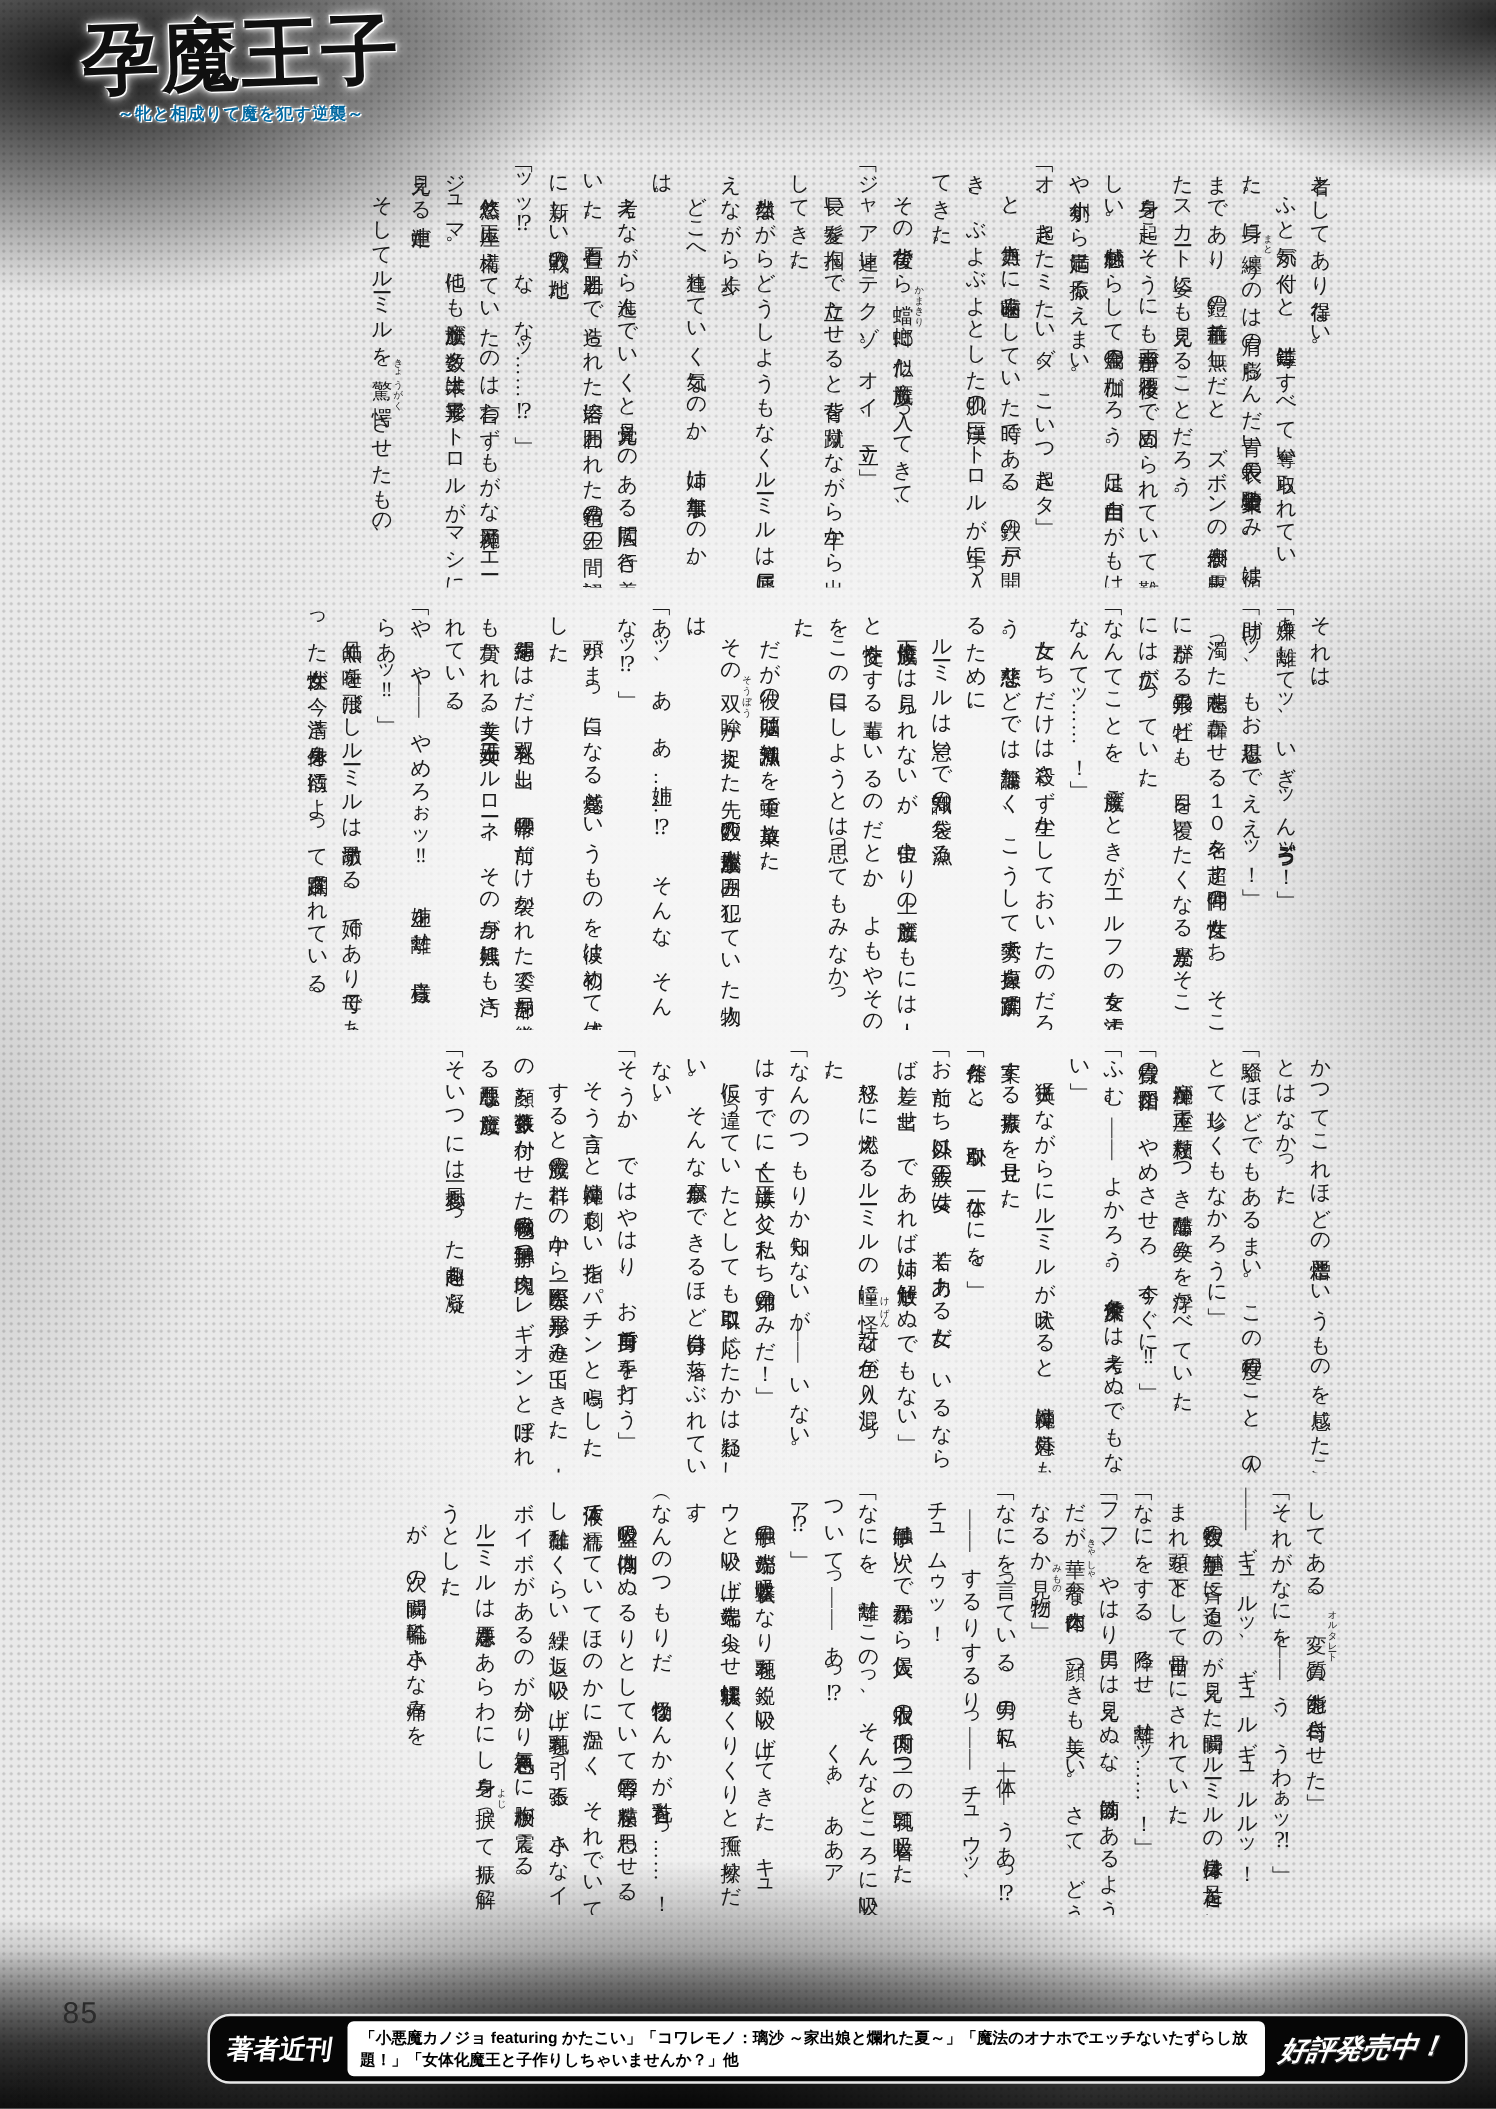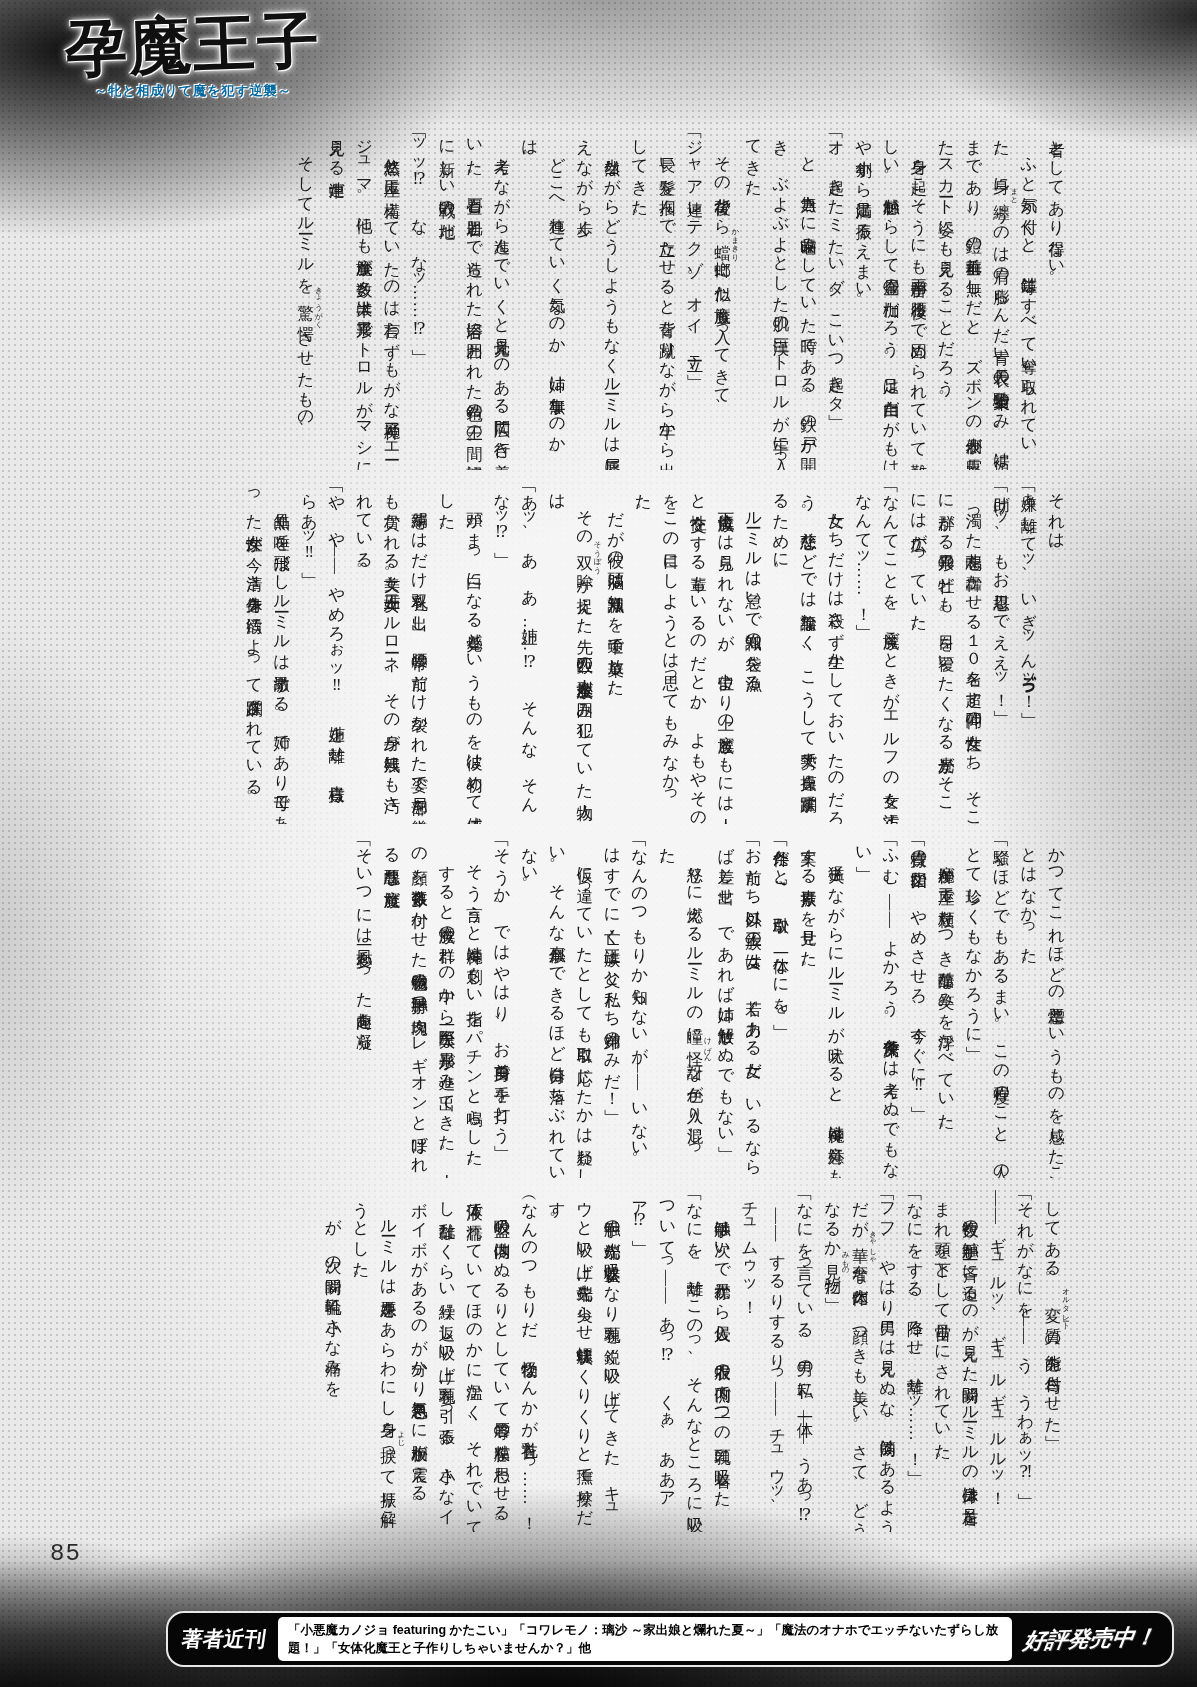--- a/index.html
+++ b/index.html
@@ -65,22 +65,22 @@
     margin-bottom:12px;
     overflow:hidden;
     font-size:16.5px;line-height:1.67;letter-spacing:1px;
     color:#1a1a1a;
   }
   .band p{margin:0;padding:0;}
   .band ruby rt{font-size:7.5px;letter-spacing:0;color:#1a1a1a;}
 
   
   .page-number{
-    position:absolute;left:50px;top:1540px;
-    font-family:Liberation Mono, monospace;
+    position:absolute;left:50px;top:1597px;
+    font-family:Liberation Sans, sans-serif;
     font-size:24px;color:#2b2b2b;letter-spacing:1px;
   }
   .footer-bar{
     position:absolute;left:166px;top:1611px;width:1008px;height:56px;
     box-sizing:border-box;
     background:#060606;
     border:2px solid #e8e8e8;
     border-radius:18px;
     display:flex;align-items:center;gap:12px;
     padding:0 16px 0 14px;

